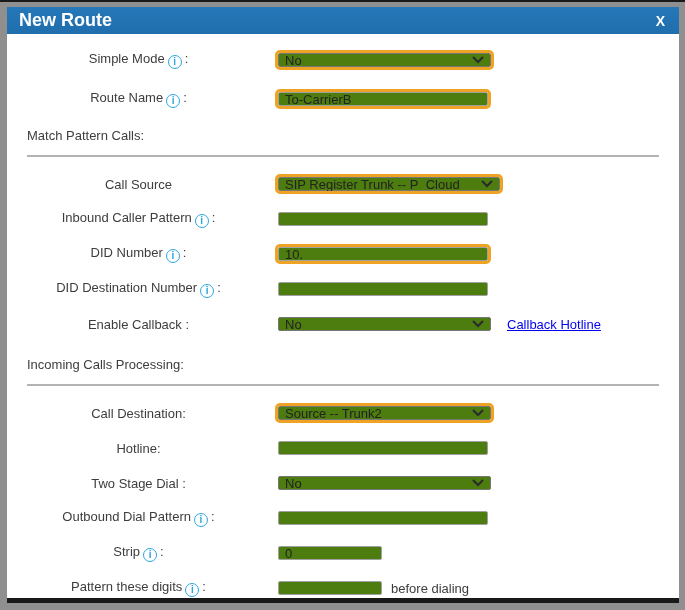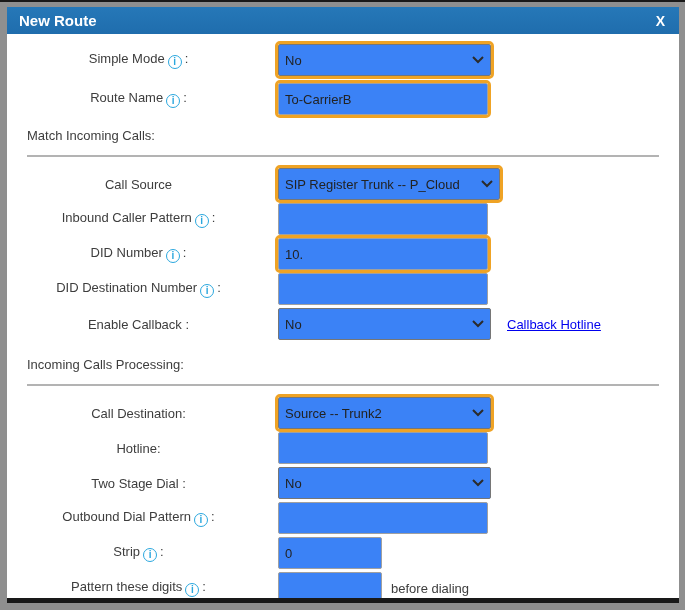--- a/index.html
+++ b/index.html
@@ -29,21 +29,21 @@
     height: 27px;
     background: linear-gradient(#2678b8, #1f6dad);
     display: flex;
     align-items: center;
     justify-content: space-between;
     padding: 0 14px 0 12px;
   }
   .titlebar .title {
     color: #ffffff;
     font-weight: bold;
-    font-size: 15px;
+    font-size: 18px;
   }
   .titlebar .close {
     color: #ffffff;
     font-weight: bold;
     font-size: 14px;
     cursor: pointer;
     line-height: 1;
   }
   .content { padding-top: 13px; }
   .row {
@@ -71,25 +71,25 @@
     color: #2aa7de;
     font-size: 10px;
     font-weight: bold;
     vertical-align: -2px;
     margin-left: 3px;
     cursor: pointer;
   }
   .info::before { content: "i"; }
   .colon { margin-left: 3px; }
   .field {
-    height: 32px;
+    height: 14px;
     width: 210px;
     border: 1px solid #a0a0a0;
     border-radius: 2px;
-    background: #3b82f6;
+    background: #4d7c0f;
     font-family: "Liberation Sans", sans-serif;
     font-size: 13px;
     color: #222;
     padding: 0 6px;
     flex: none;
   }
   .select {
     width: 213px;
     border: 1px solid #767676;
     display: flex;
@@ -141,21 +141,21 @@
             </svg>
           </span>
       </div>
     </div>
 
     <div class="row">
       <div class="label"><span>Route Name</span><span class="info"></span><span class="colon">:</span></div>
       <input class="field hl" value="To-CarrierB" style="">
     </div>
 
-    <div class="section-head">Match Incoming Calls:</div>
+    <div class="section-head">Match Pattern Calls:</div>
     <div class="divider"></div>
 
     <div class="row">
       <div class="label"><span>Call Source</span></div>
       <div class="field select wide hl">
         <span>SIP Register Trunk -- P_Cloud</span>
         <span class="chev">
             <svg width="12" height="8" viewBox="0 0 12 8">
               <path d="M1 1 L6 6 L11 1" stroke="#2b2b2b" stroke-width="2" fill="none"></path>
             </svg>

